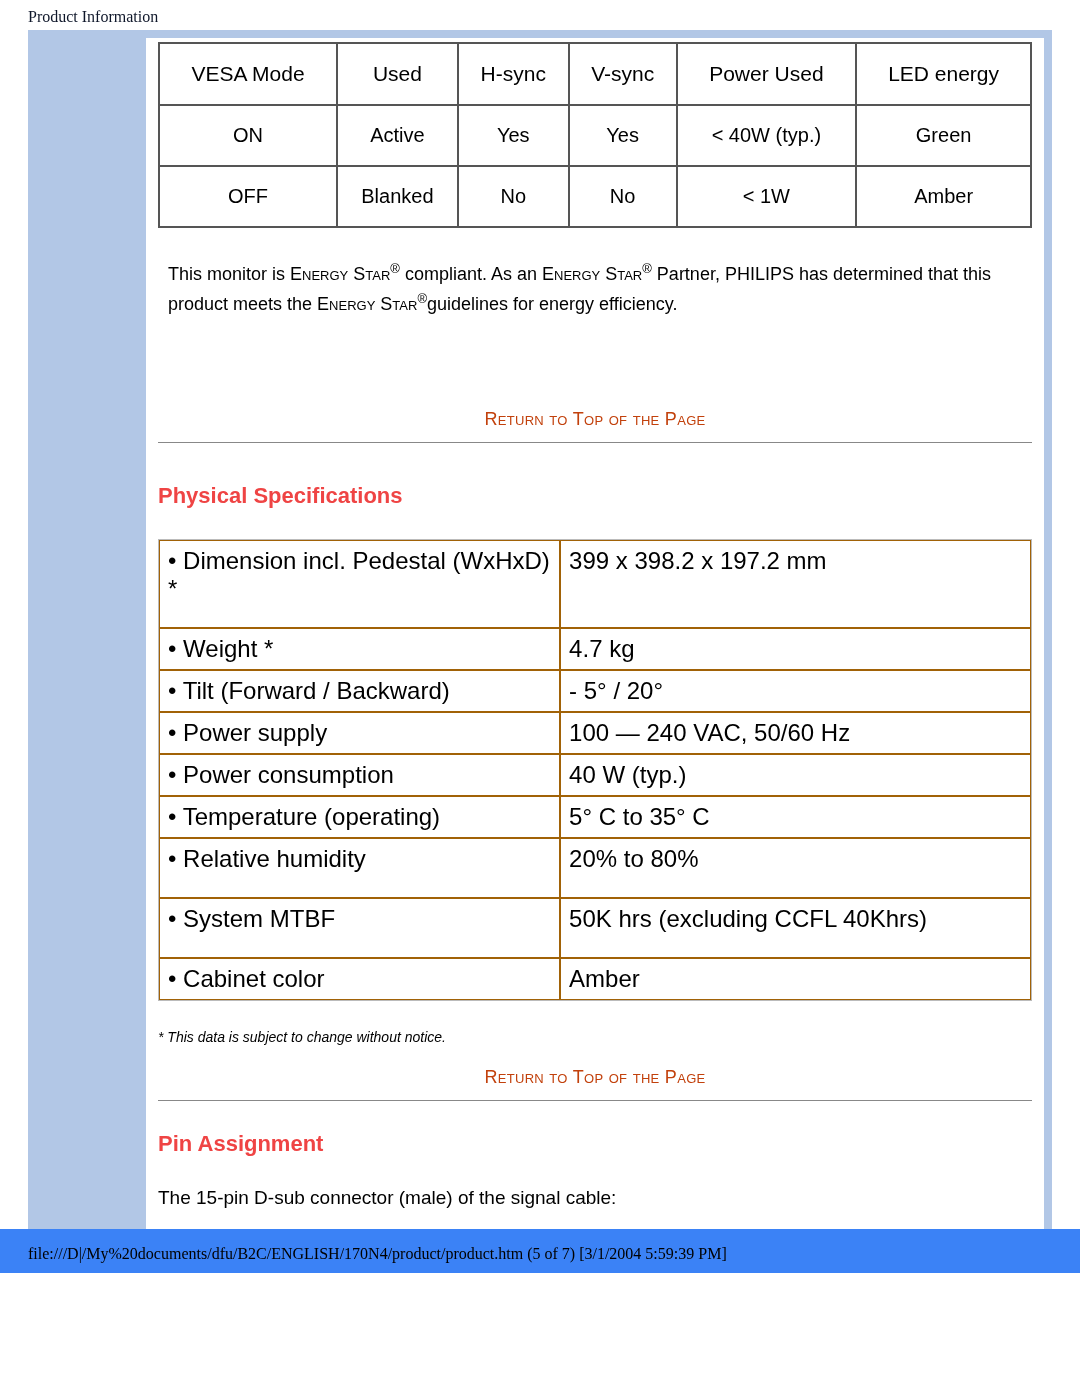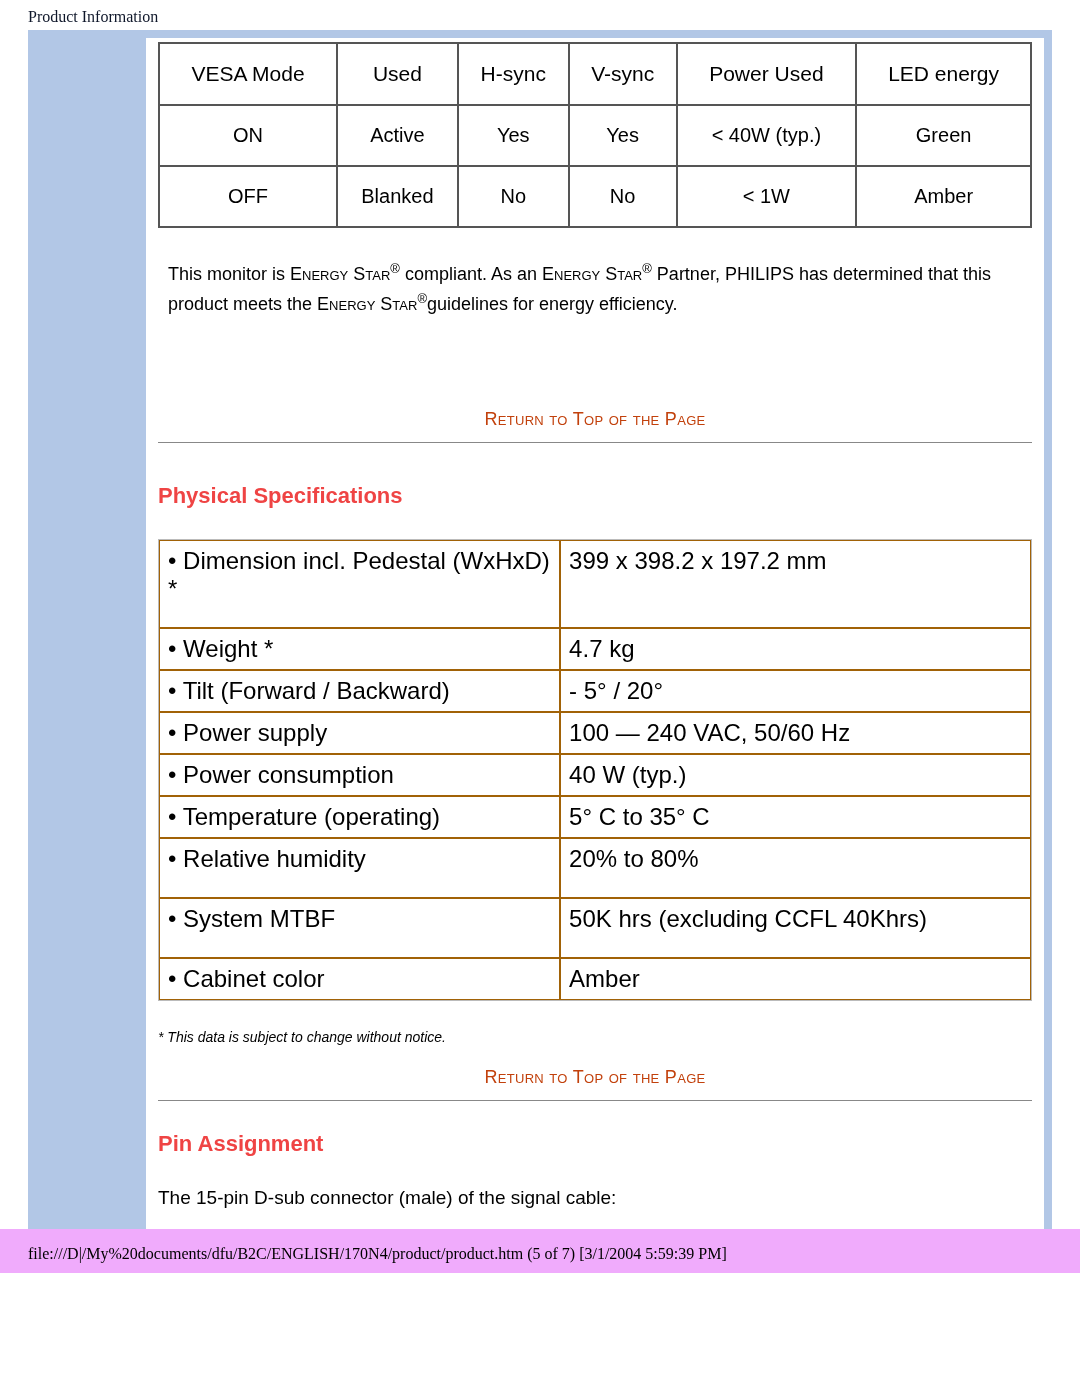--- a/index.html
+++ b/index.html
@@ -98,21 +98,21 @@
   .footnote {
     font-style: italic;
     font-size: 14px;
     margin: 28px 0 0 0;
   }
   .pin-text { font-size: 19px; margin-top: 26px; }
   .footer {
     font-family: "Times New Roman", serif;
     font-size: 16px;
     padding: 16px 0 10px 28px;
-    background: #f0abfc;
+    background: #3b82f6;
   }
 </style>
 </head>
 <body>
 
 <div class="page-header">Product Information</div>
 
 <div class="outer-blue">
   <div class="inner-white">
 

